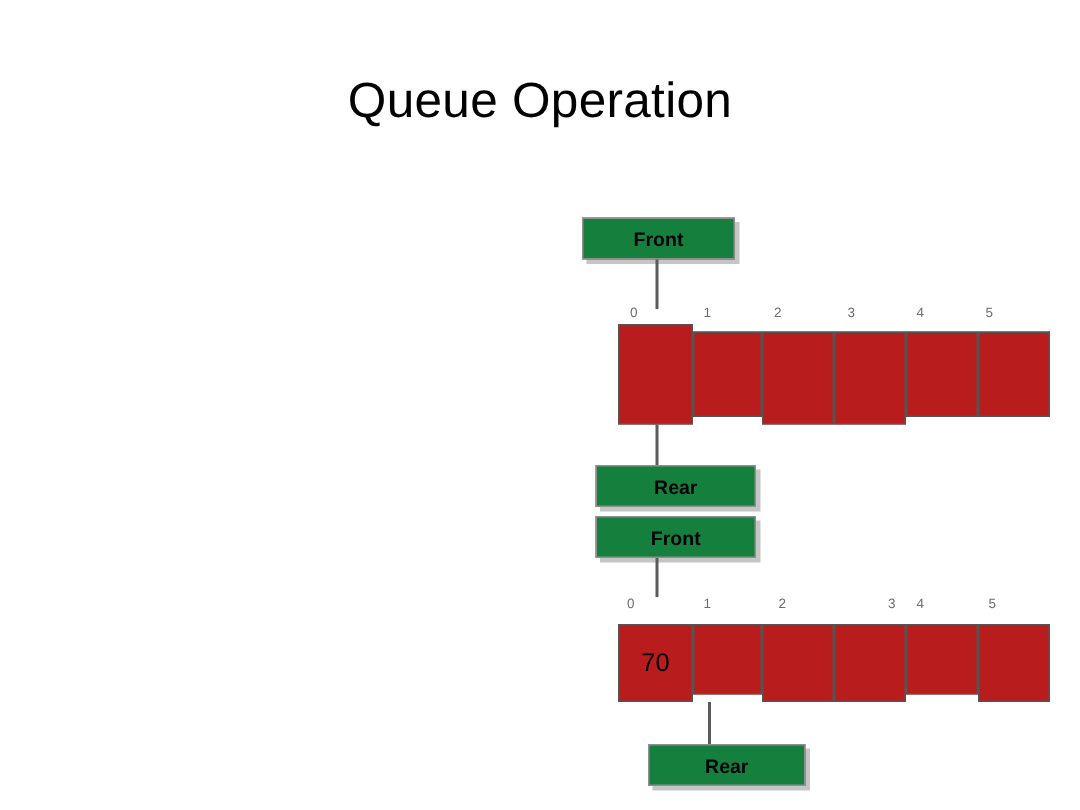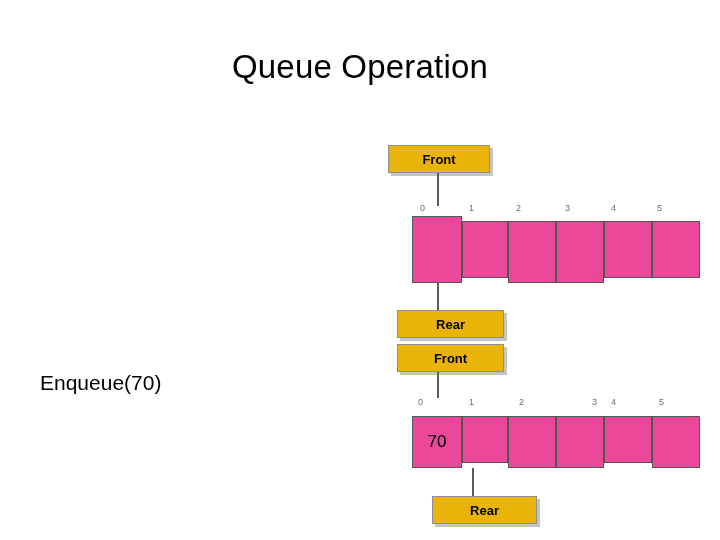--- a/index.html
+++ b/index.html
@@ -54,37 +54,37 @@
     left: 40px;
     top: 371px;
     font-size: 21px;
     color: #000000;
     white-space: nowrap;
   }
 
   
   .label-box {
     position: absolute;
-    background: #eab308;
+    background: #15803d;
     border: 1px solid #8f8f8f;
     box-shadow: 3px 3px 0 rgba(150,150,150,0.55);
     font-size: 13px;
     font-weight: bold;
     color: #000000;
     display: flex;
     align-items: center;
     justify-content: center;
     box-sizing: border-box;
   }
 
   
   .cell {
     position: absolute;
     border: 1px solid #555555;
-    background: #ec4899;
+    background: #b91c1c;
     box-sizing: border-box;
     display: flex;
     align-items: center;
     justify-content: center;
     font-size: 17px;
     color: #000000;
   }
 
   .index-label {
     position: absolute;
@@ -100,21 +100,20 @@
   }
 </style>
 </head>
 <body>
 
 <div id="slide">
 
   <div class="title">Queue Operation</div>
 
 
-  <div class="plain-line">Enqueue(70)</div>
 
   <div class="label-box" style="left:388px; top:145px; width:102px; height:28px;">Front</div>
 
   <div class="connector" style="left:437px; top:173px; height:33px;"></div>
 
   <div class="index-label" style="left:420px; top:203px;">0</div>
   <div class="index-label" style="left:469px; top:203px;">1</div>
   <div class="index-label" style="left:516px; top:203px;">2</div>
   <div class="index-label" style="left:565px; top:203px;">3</div>
   <div class="index-label" style="left:611px; top:203px;">4</div>

